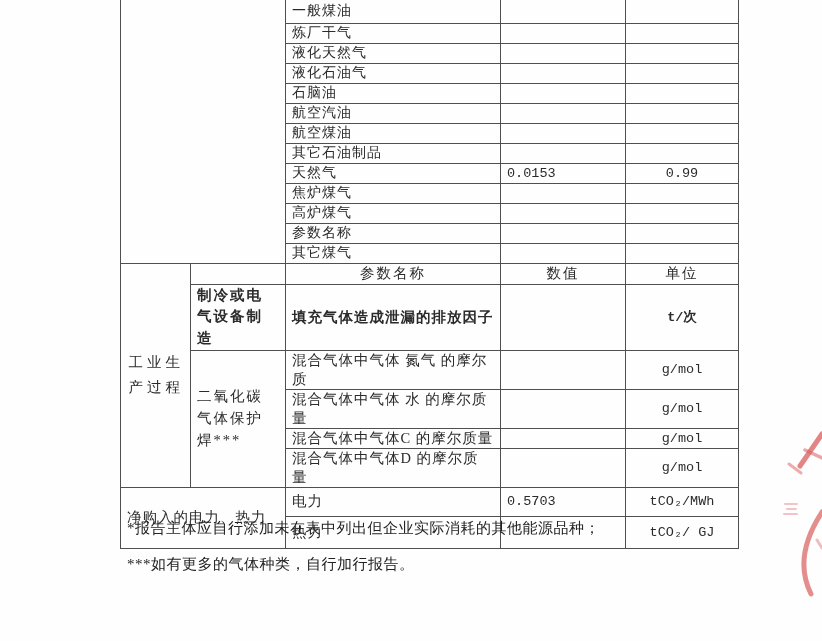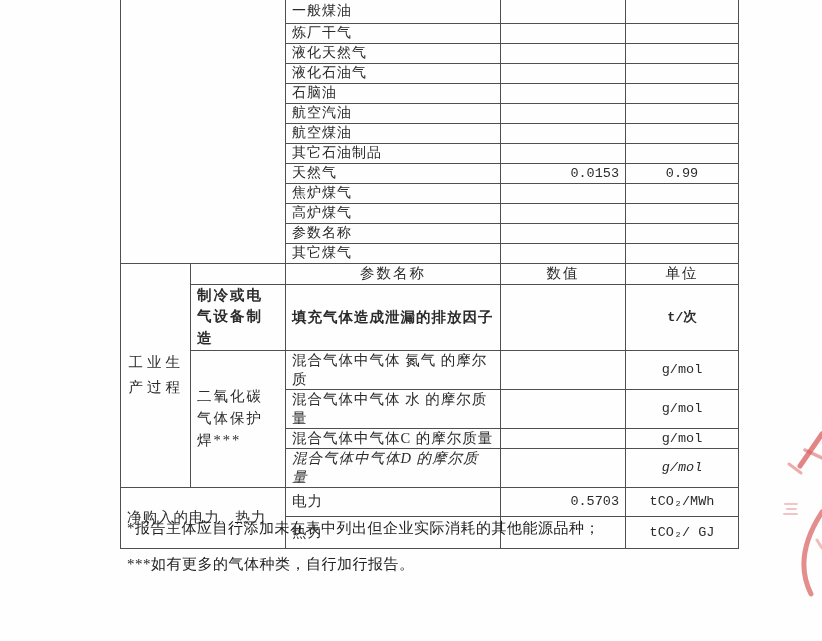--- a/index.html
+++ b/index.html
@@ -25,25 +25,25 @@
     overflow:hidden;
     vertical-align:middle;
   }
   
   #form-table tr:first-child td{border-top:none;}
   .r-fuel-first{height:23px;}
   .r-fuel{height:20px;}
   .r-head{height:21px;}
   .r-fill{height:39px;font-weight:bold;}
   .r-gas{height:20px;}
-  .r-gas-last{height:25px;font-style:italic;}
+  .r-gas-last{height:25px;}
   .r-elec{height:29px;}
   .r-heat{height:32px;}
   td.name-cell{text-align:left;padding-left:8px;letter-spacing:1px;margin-left:21px;}
-  td.value-cell{text-align:right;font-family:"Liberation Mono","DejaVu Sans Mono",monospace;font-size:13.5px;}
+  td.value-cell{text-align:left;font-family:"Liberation Mono","DejaVu Sans Mono",monospace;font-size:13.5px;}
   td.unit-cell{text-align:center;font-family:"Liberation Mono","DejaVu Sans Mono",monospace;font-size:13.5px;}
   td.head-cell{text-align:center;letter-spacing:2px;font-size:14.5px;margin-top:20px;}
   td.cat-cell{
     text-align:right;padding:0 5px 0 7px;
     font-size:14.5px;letter-spacing:4px;line-height:1.7;
   }
   td.subcat-cell{
     text-align:left;padding:2px 4px 2px 7px;
     font-size:14.5px;letter-spacing:2px;line-height:1.5;
   }

